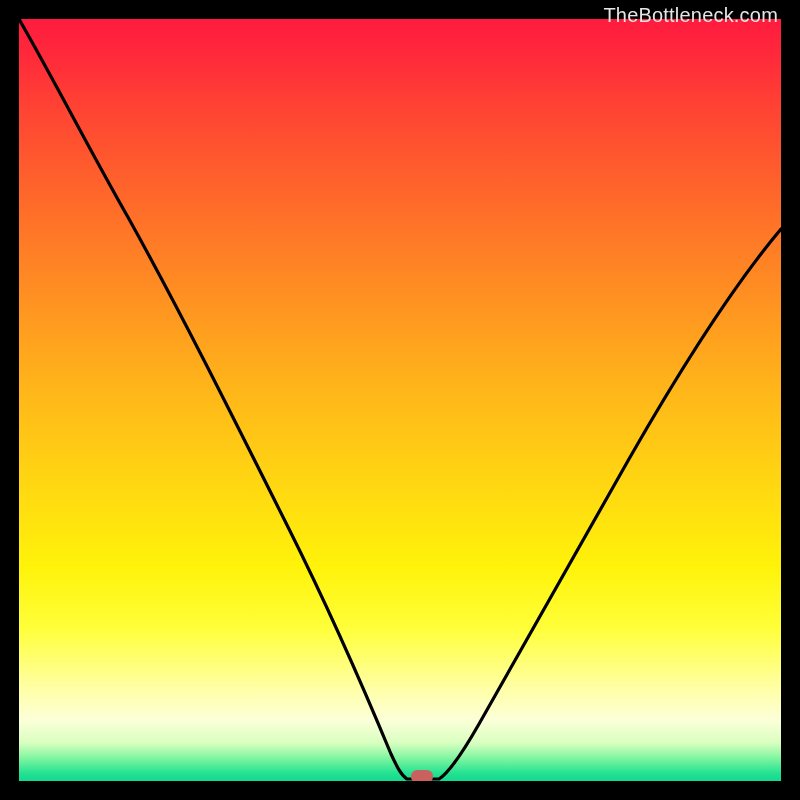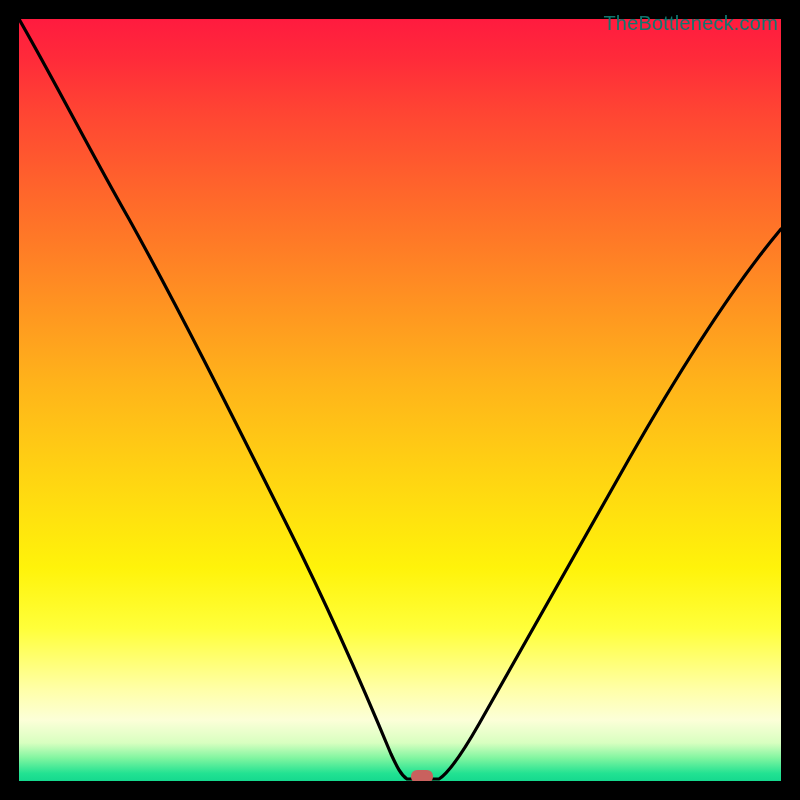--- a/index.html
+++ b/index.html
@@ -41,23 +41,23 @@
     );
   }
   .curve-svg {
     position: absolute;
     inset: 0;
     width: 100%;
     height: 100%;
   }
   .watermark {
     position: absolute;
-    top: 12px;
+    top: 4px;
     right: 22px;
-    color: #0f766e;
+    color: #e5e5e5;
     font-size: 20px;
     font-weight: 500;
     letter-spacing: 0.2px;
   }
 </style>
 </head>
 <body>
 
 <div class="plot-area">
   <div class="gradient-bg"></div>

